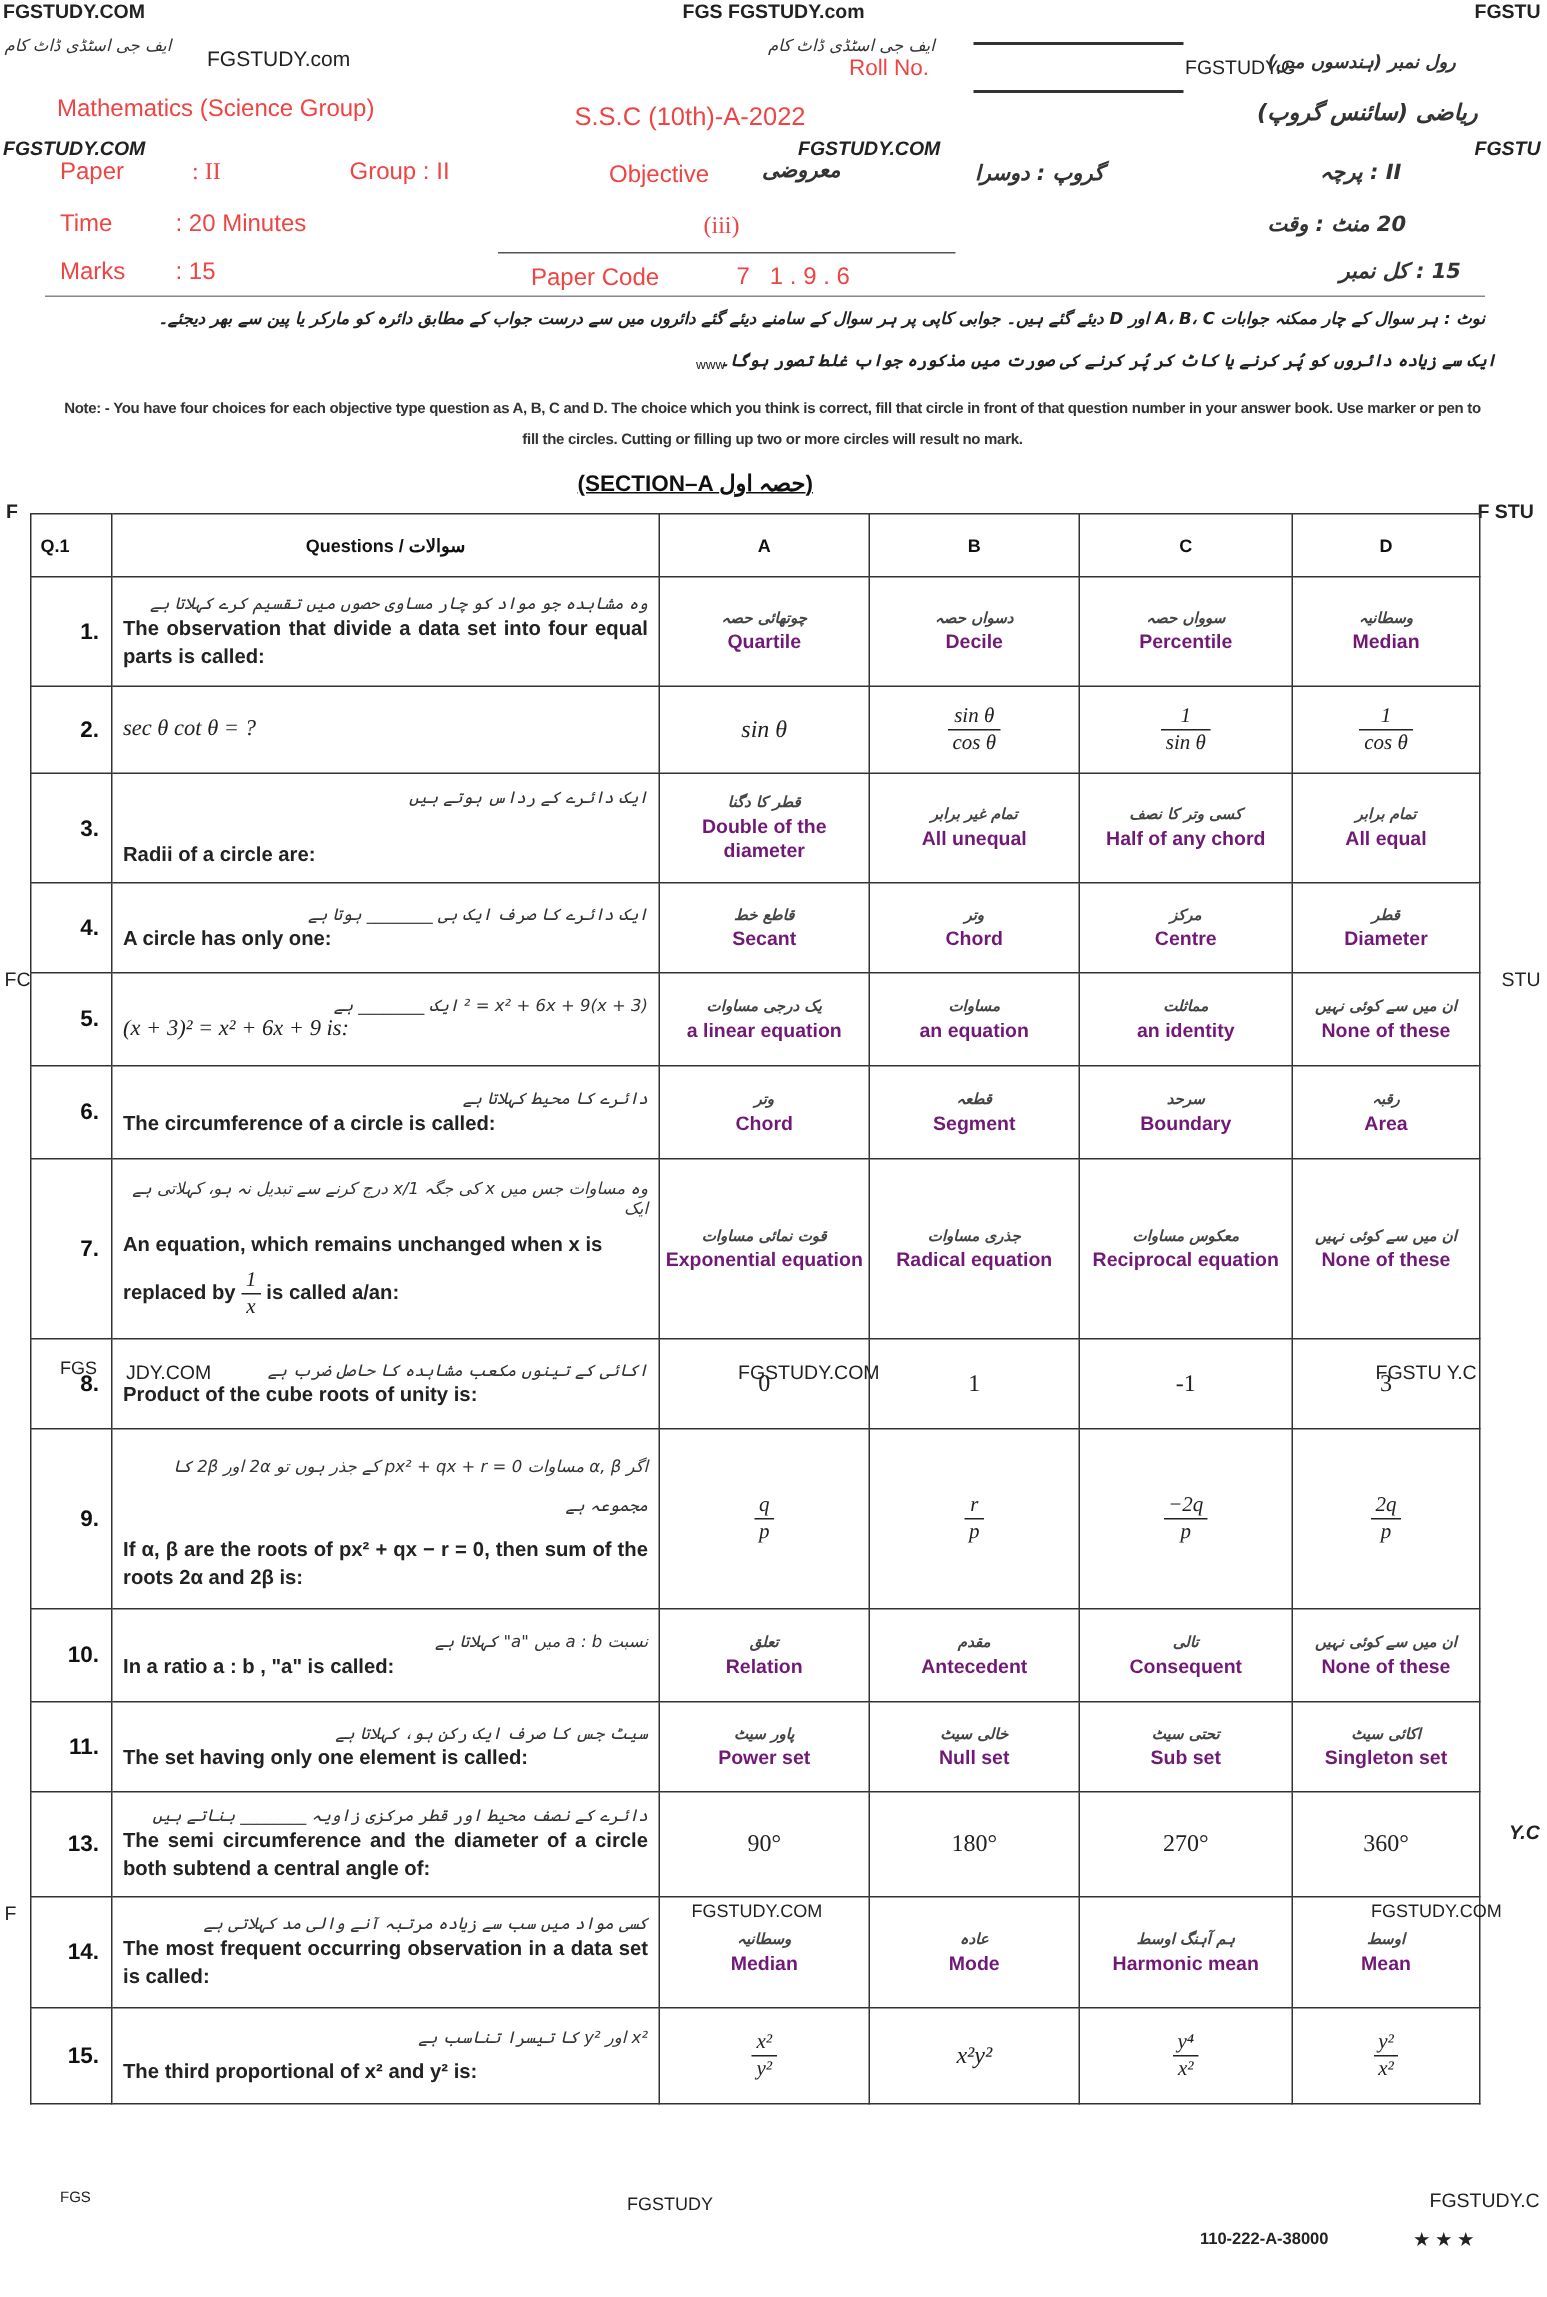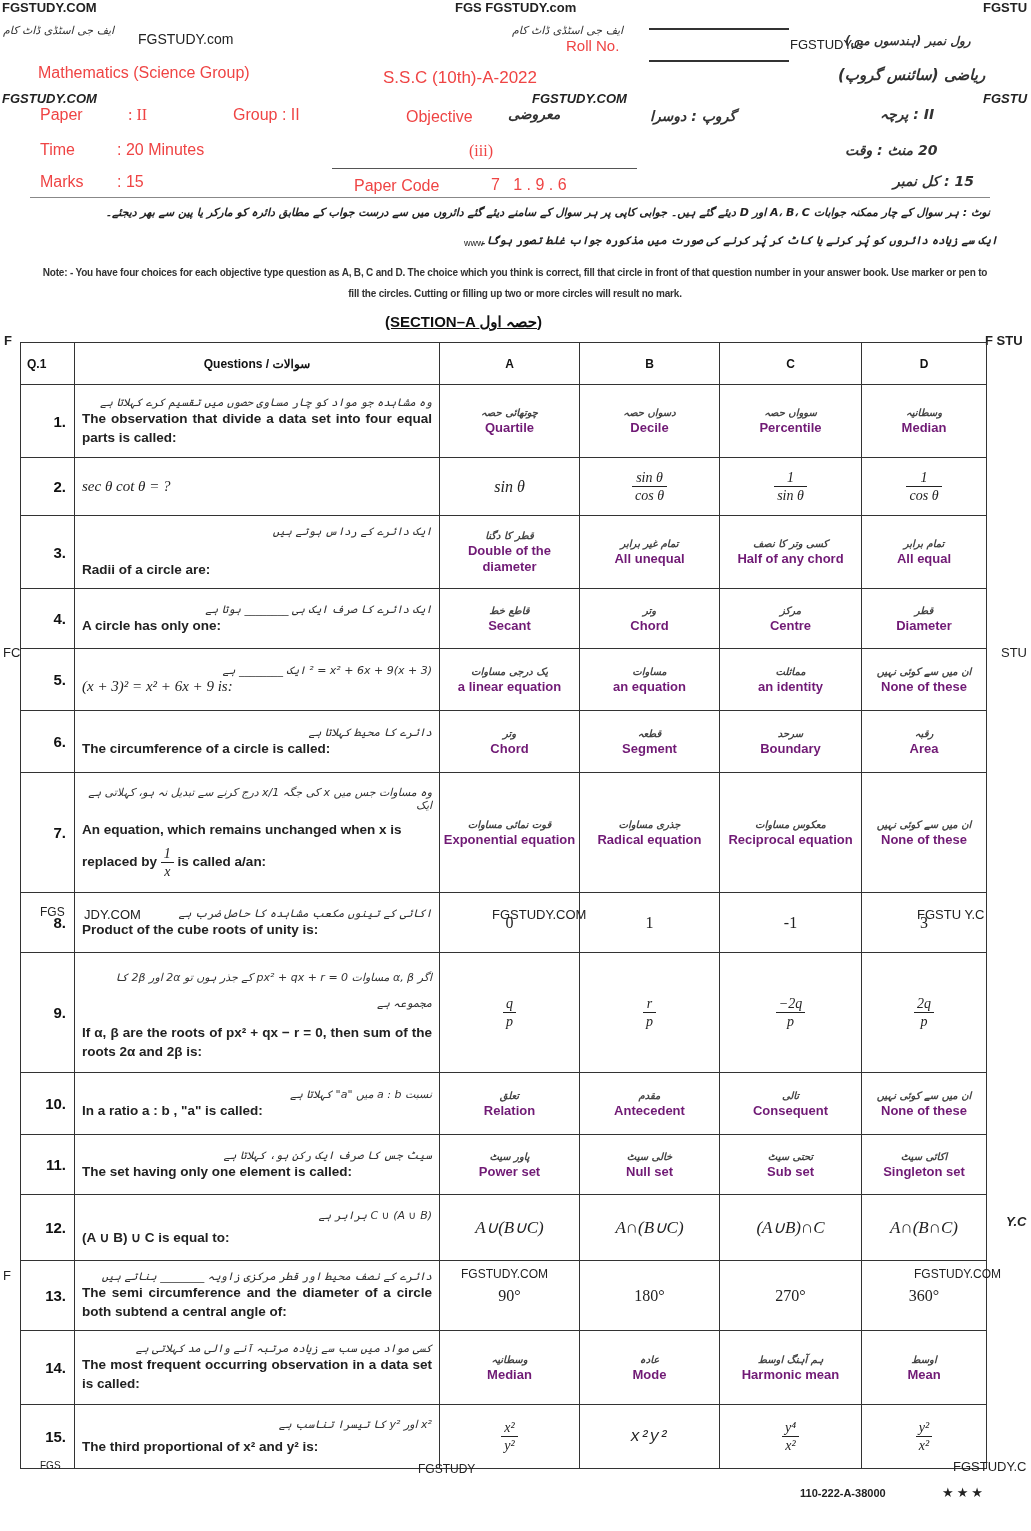--- a/index.html
+++ b/index.html
@@ -331,31 +331,20 @@
     <td class="c-opt">
           <span class="o-ur">تحتی سیٹ</span>
           <span class="o-en">Sub set</span>
         </td>
     <td class="c-opt">
           <span class="o-ur">اکائی سیٹ</span>
           <span class="o-en">Singleton set</span>
         </td>
   </tr>
 
-  <tr style="height:66px">
-    <td class="c-no">12.</td>
-    <td class="c-q">
-          <span class="q-ur">(A ∪ B) ∪ C برابر ہے</span>
-          <span class="q-en" style="margin-top:6px;">(A ∪ B) ∪ C is equal to:</span>
-        </td>
-    <td class="c-opt"><span class="o-math" style="font-style:italic;font-size:17px;">A∪(B∪C)</span></td>
-    <td class="c-opt"><span class="o-math" style="font-style:italic;font-size:17px;">A∩(B∪C)</span></td>
-    <td class="c-opt"><span class="o-math" style="font-style:italic;font-size:17px;">(A∪B)∩C</span></td>
-    <td class="c-opt"><span class="o-math" style="font-style:italic;font-size:17px;">A∩(B∩C)</span></td>
-  </tr>
 
   <tr style="height:70px">
     <td class="c-no">13.</td>
     <td class="c-q">
           <span class="q-ur">دائرے کے نصف محیط اور قطر مرکزی زاویہ ________ بناتے ہیں</span>
           <span class="q-en">The semi circumference and the diameter of a circle both subtend a central angle of:</span>
         </td>
     <td class="c-opt"><span class="o-math">90°</span></td>
     <td class="c-opt"><span class="o-math">180°</span></td>
     <td class="c-opt"><span class="o-math">270°</span></td>
@@ -386,21 +375,21 @@
         </td>
   </tr>
 
   <tr style="height:64px">
     <td class="c-no">15.</td>
     <td class="c-q">
           <span class="q-ur">x² اور y² کا تیسرا تناسب ہے</span>
           <span class="q-en" style="margin-top:6px;">The third proportional of x² and y² is:</span>
         </td>
     <td class="c-opt"><span class="frac"><span class="num">x²</span><span class="den">y²</span></span></td>
-    <td class="c-opt"><span class="o-math" style="font-style:italic;font-family:Liberation Mono, monospace;">x²y²</span></td>
+    <td class="c-opt"><span class="o-math" style="font-style:italic;">x²y²</span></td>
     <td class="c-opt"><span class="frac"><span class="num">y⁴</span><span class="den">x²</span></span></td>
     <td class="c-opt"><span class="frac"><span class="num">y²</span><span class="den">x²</span></span></td>
   </tr>
 </tbody>
   </table>
 
 <div class="abs wm" style="left:40px;top:905px;font-size:12px;">FGS</div>
 <div class="abs wm" style="left:84px;top:907px;font-size:13px;">JDY.COM</div>
 <div class="abs wm" style="left:492px;top:907px;font-size:13px;">FGSTUDY.COM</div>
 <div class="abs wm" style="left:917px;top:907px;font-size:13px;">FGSTU Y.C</div>

